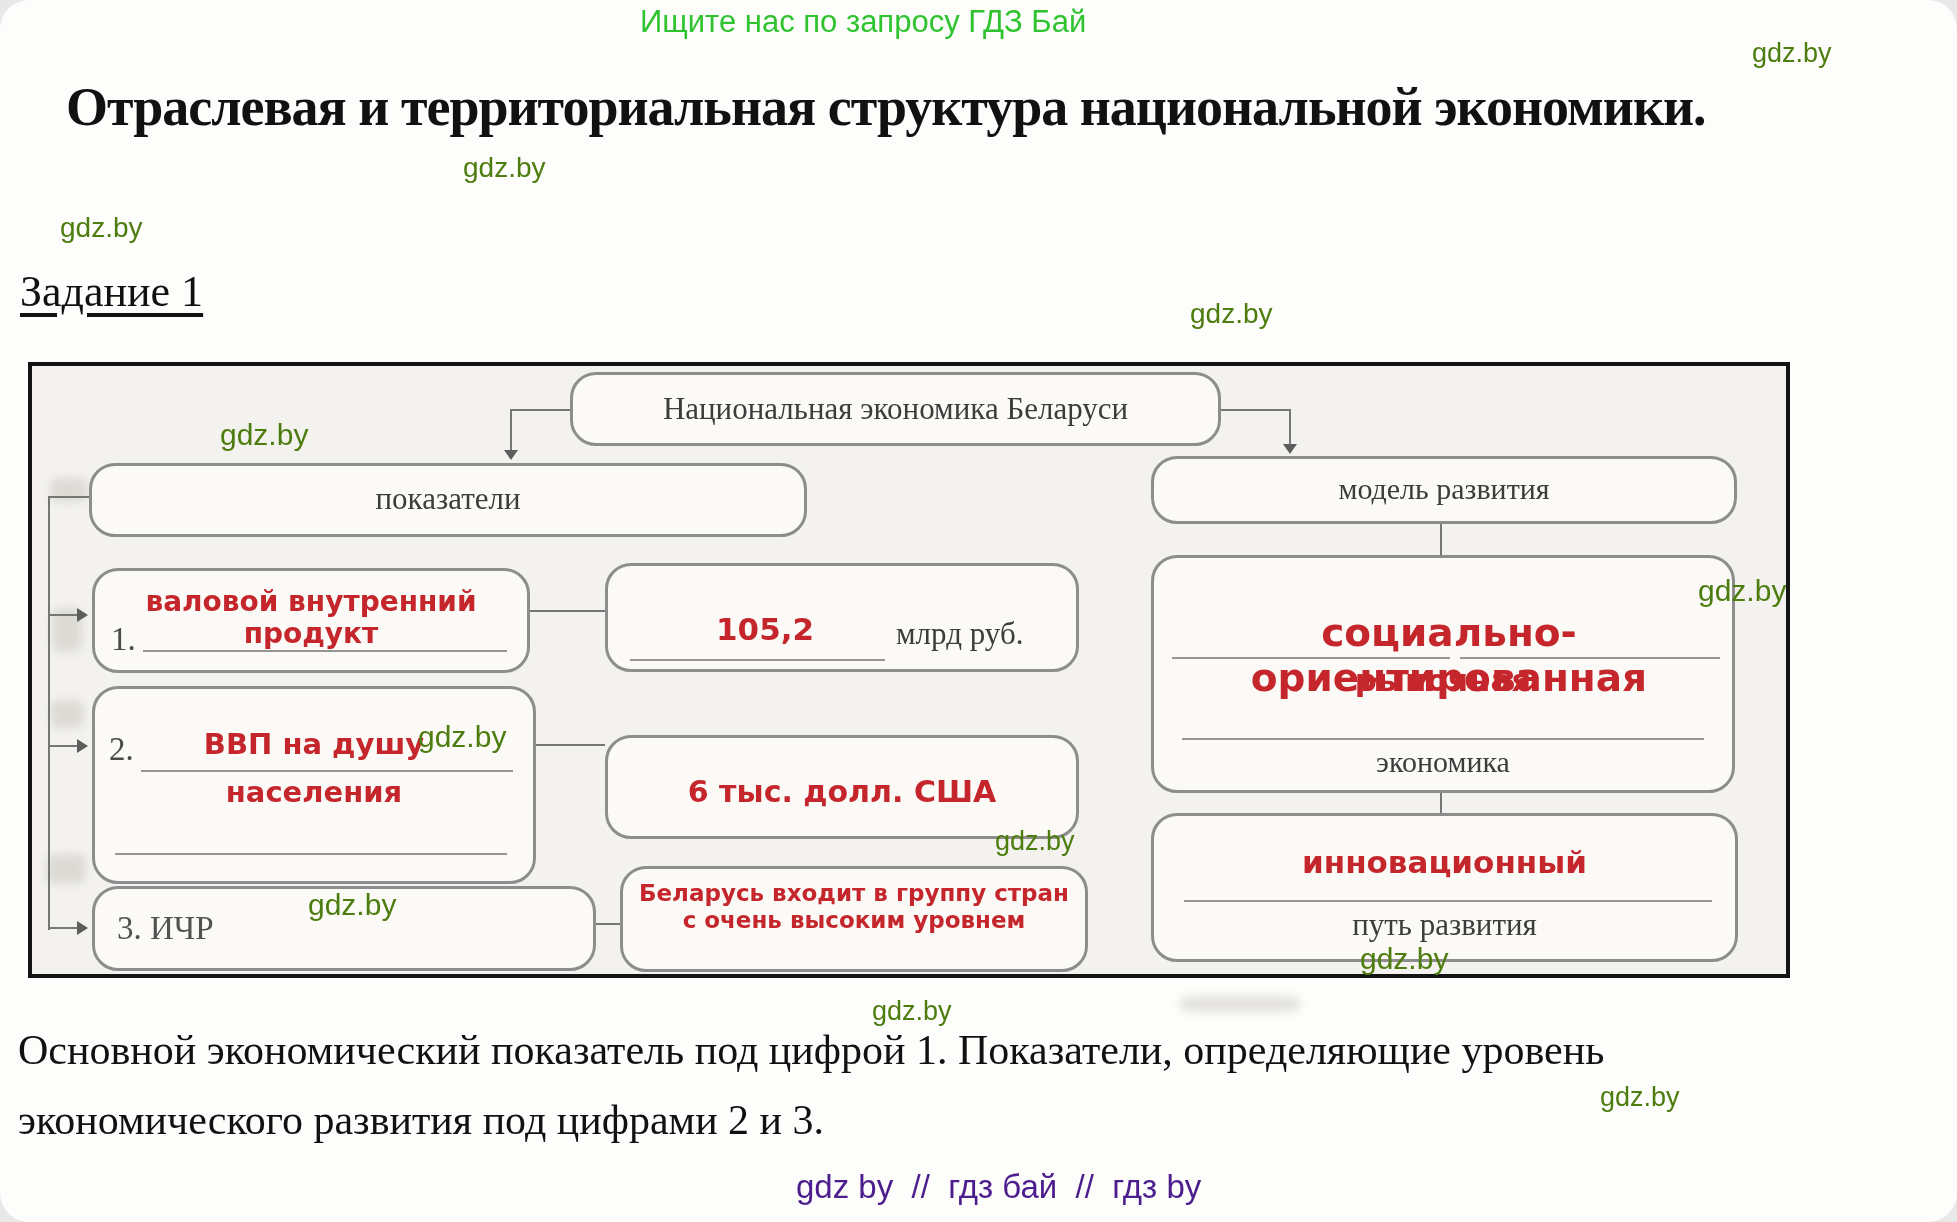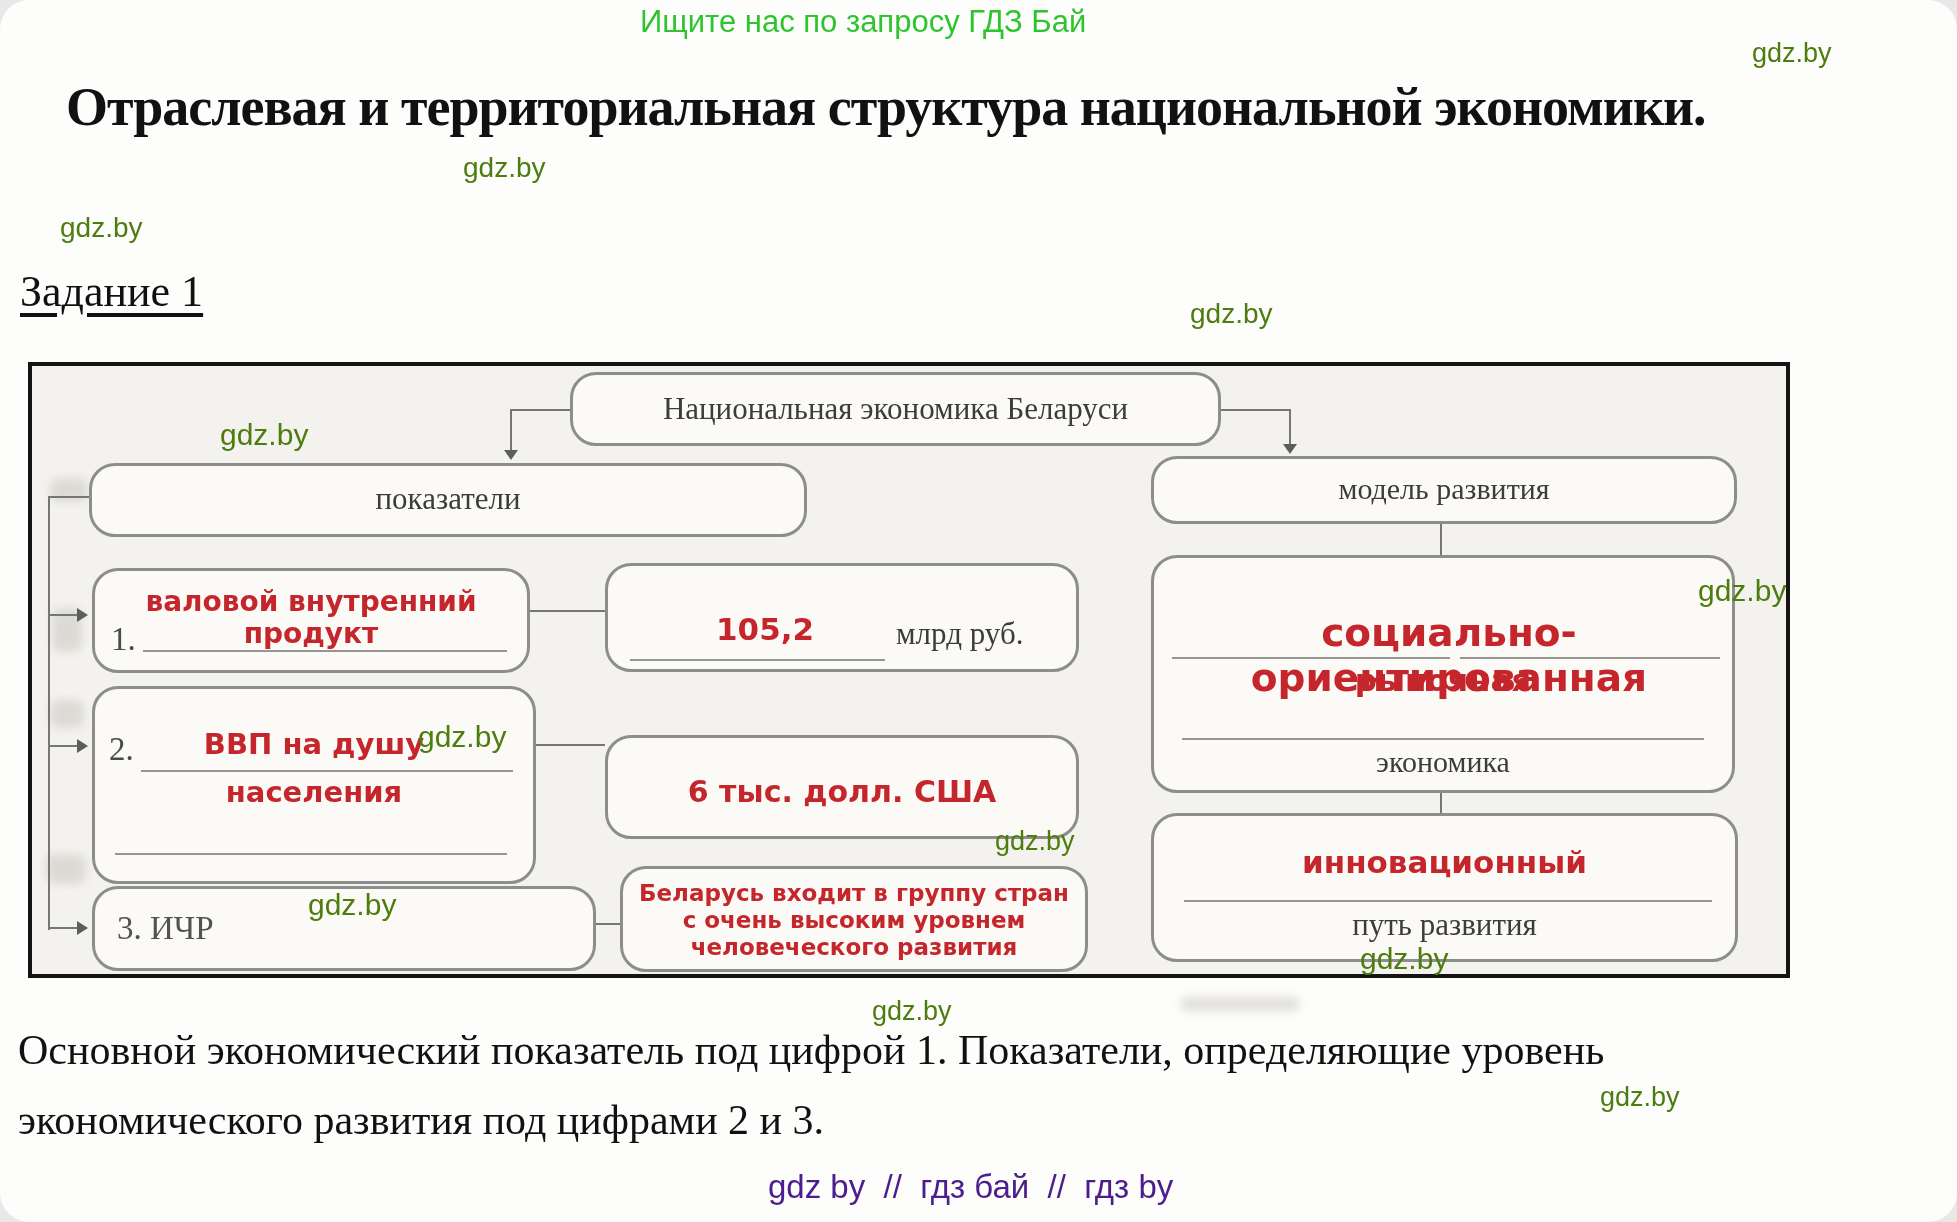--- a/index.html
+++ b/index.html
@@ -119,21 +119,20 @@
 
   <div class="box" style="left:92px;top:886px;width:498px;height:79px;">
     <div class="abs plabel" style="left:22px;top:21px;font-size:33px;color:#525252;">3. ИЧР</div>
   </div>
 
   <div class="hl" style="left:590px;top:923px;width:30px;"></div>
 
   <div class="box" style="left:620px;top:866px;width:462px;height:100px;">
     <div class="center-text red" style="top:11px;font-size:23px;">Беларусь входит в группу стран</div>
     <div class="center-text red" style="top:38px;font-size:23px;">с очень высоким уровнем</div>
-    <div class="center-text red" style="top:65px;font-size:23px;">человеческого развития</div>
   </div>
 
   <div class="vl" style="left:1440px;top:518px;height:37px;"></div>
   <div class="vl" style="left:1440px;top:786px;height:27px;"></div>
 
   <div class="box" style="left:1151px;top:555px;width:578px;height:232px;">
     <div class="center-text red" style="top:52px;font-size:39px;margin-left:12px;">социально-ориентированная</div>
     <div class="uline" style="left:18px;top:99px;width:278px;"></div>
     <div class="uline" style="left:306px;top:99px;width:260px;"></div>
     <div class="center-text red" style="top:104px;font-size:31px;">рыночная</div>
@@ -143,15 +142,15 @@
 
   <div class="box" style="left:1151px;top:813px;width:581px;height:143px;">
     <div class="center-text red" style="top:28px;font-size:31px;">инновационный</div>
     <div class="uline" style="left:30px;top:84px;width:528px;"></div>
     <div class="center-text plabel" style="top:91px;font-size:31px;">путь развития</div>
   </div>
 
   <div class="abs nowrap" style="left:18px;top:1026px;font-size:42px;color:#111;">Основной экономический показатель под цифрой 1. Показатели, определяющие уровень</div>
   <div class="abs nowrap" style="left:18px;top:1096px;font-size:42px;color:#111;">экономического развития под цифрами 2 и 3.</div>
 
-  <div class="abs nowrap" style="left:768px;top:1168px;font-family:'Liberation Sans',sans-serif;font-size:33px;color:#4c1d8c;white-space:pre;">gdz by  //  гдз бай  //  гдз by</div>
+  <div class="abs nowrap" style="left:796px;top:1168px;font-family:'Liberation Sans',sans-serif;font-size:33px;color:#4c1d8c;white-space:pre;">gdz by  //  гдз бай  //  гдз by</div>
 
 </div>
 
 </body></html>

